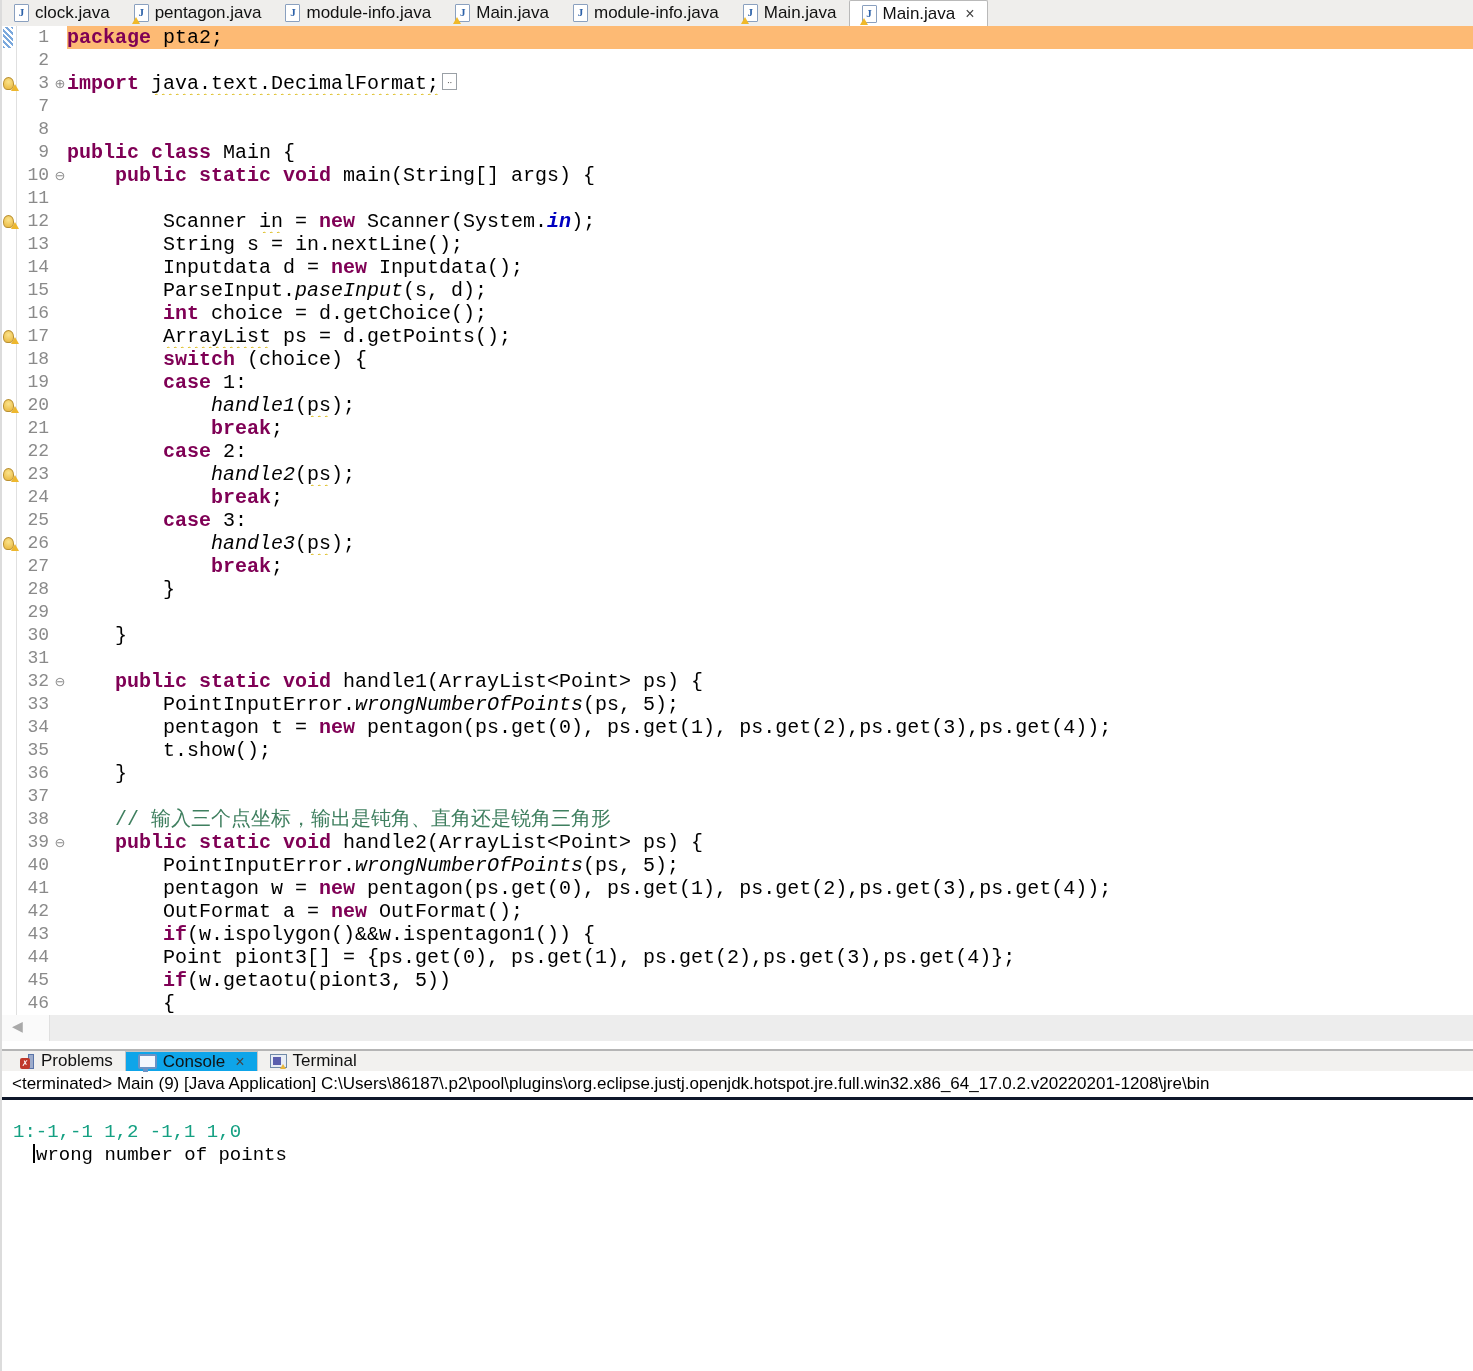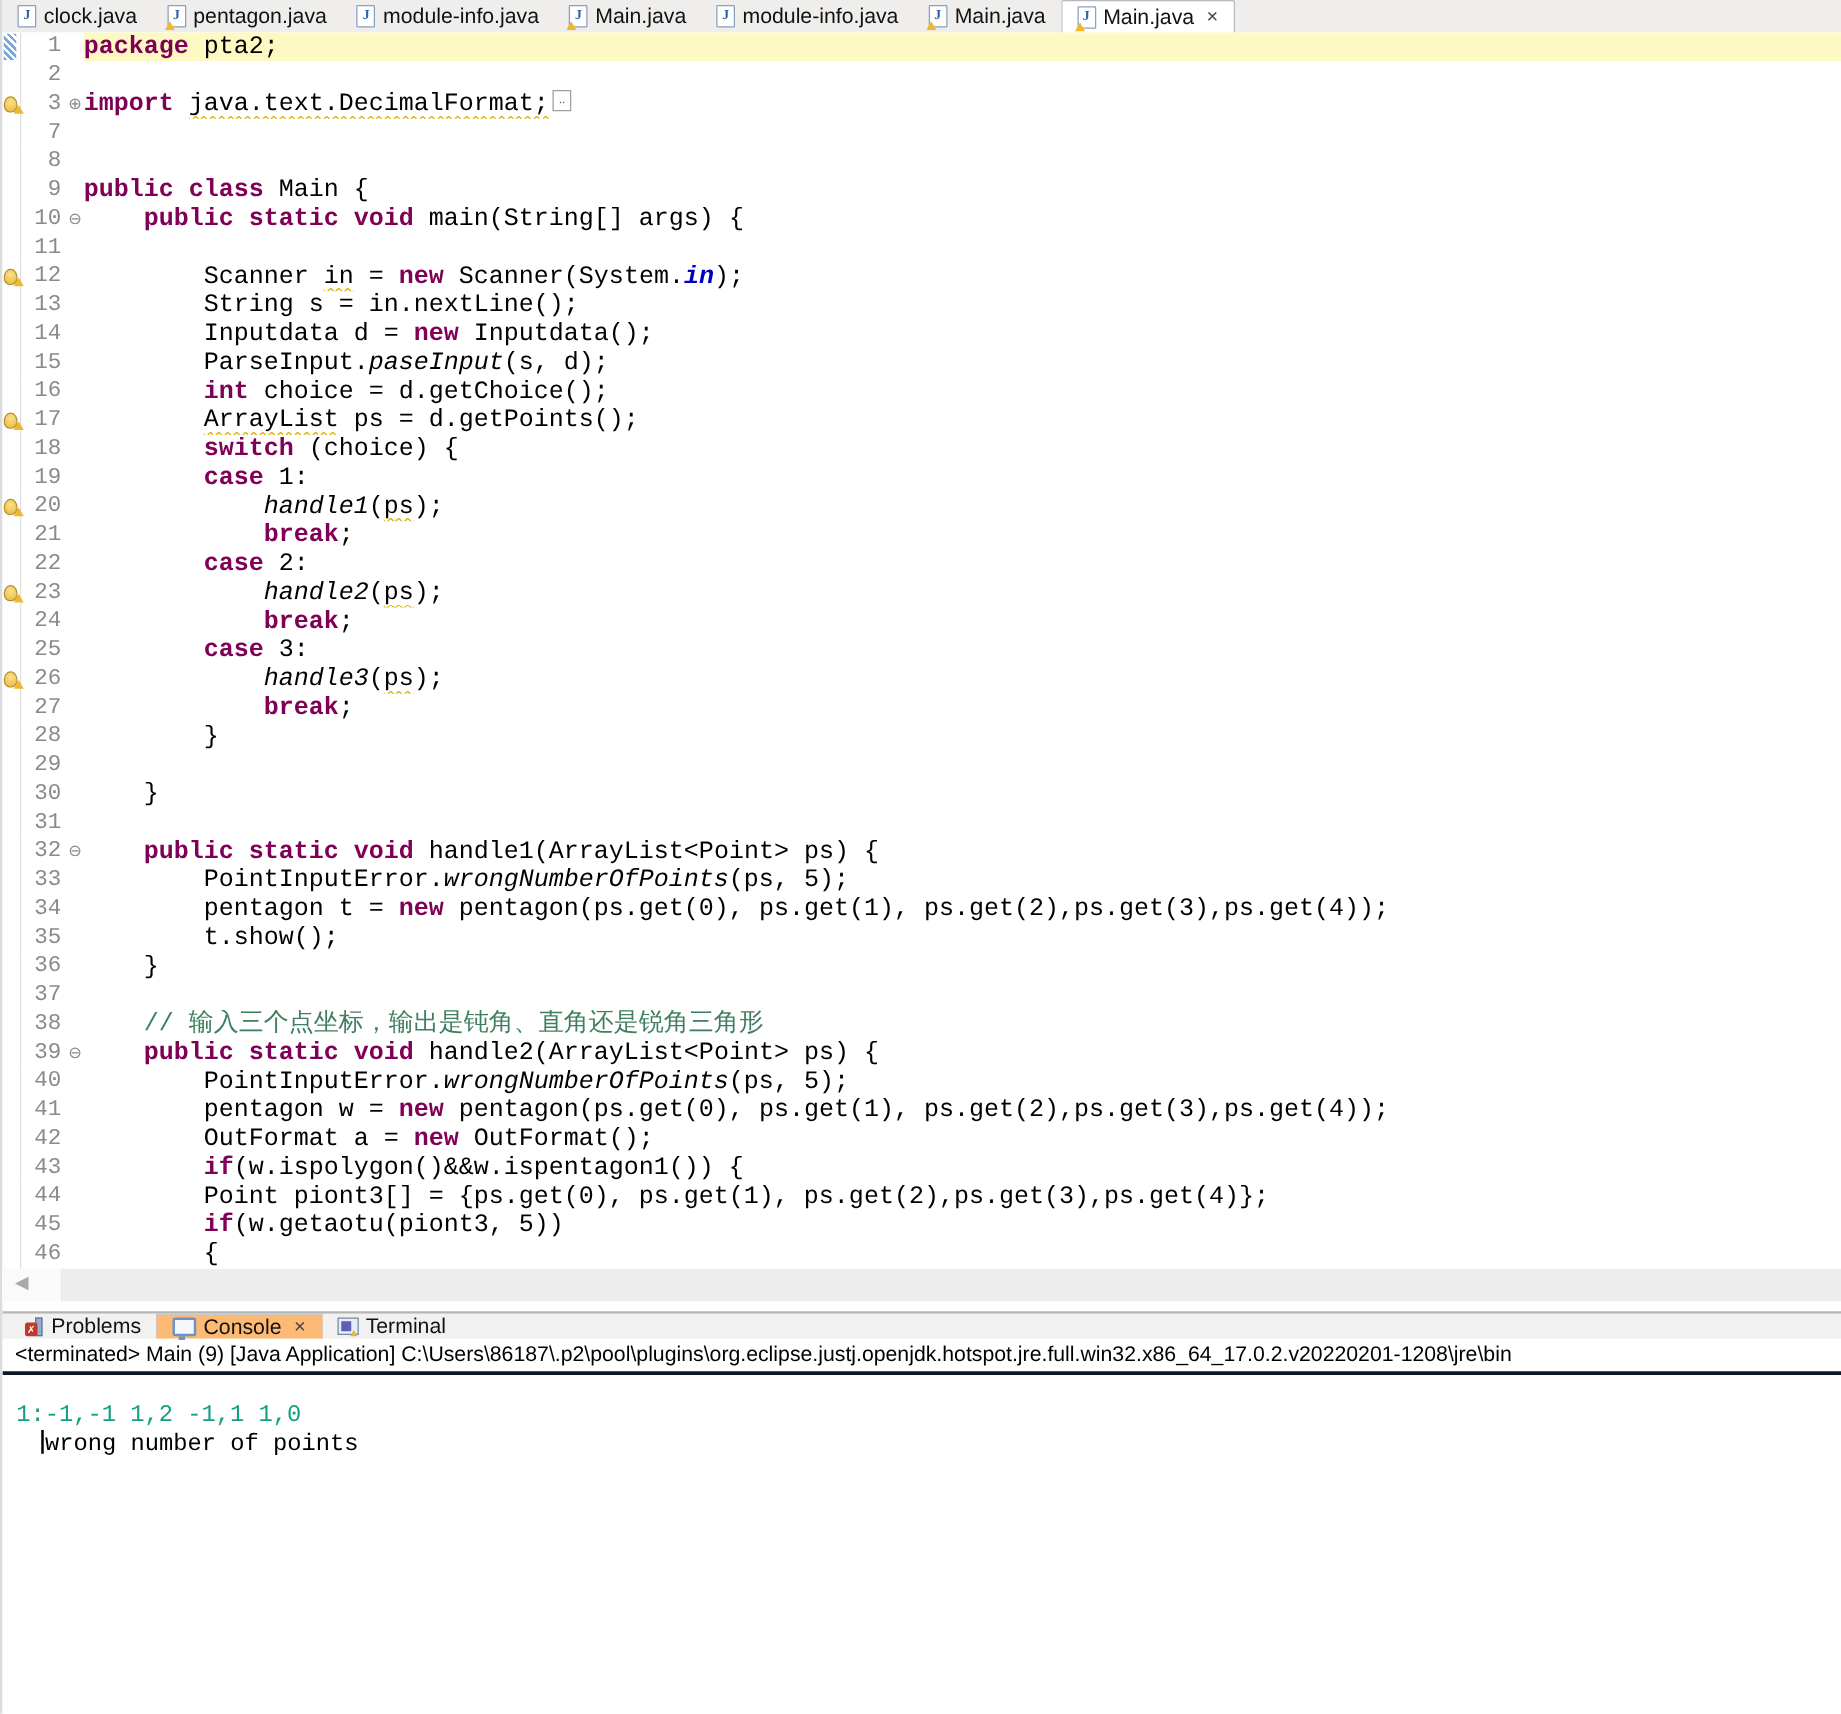--- a/index.html
+++ b/index.html
@@ -14,21 +14,21 @@
   .jicon.warn::after{content:"";position:absolute;left:-3px;bottom:-3px;border-left:4px solid transparent;border-right:4px solid transparent;border-bottom:7px solid #f0b929;}
   .close{font-size:16px;color:#444;margin-left:4px;}
 
   
   .editor{flex:none;background:#fff;}
   .row{display:flex;height:23px;line-height:23px;font-family:"Liberation Mono",monospace;font-size:20px;}
   .g-marker{width:14px;flex:none;border-right:1px solid #e0e0e0;position:relative;}
   .g-num{width:32px;flex:none;text-align:right;padding-right:4px;color:#8a8a8a;font-size:18px;}
   .g-fold{width:14px;flex:none;text-align:center;color:#8a8a8a;font-size:13px;font-family:"DejaVu Sans",sans-serif;}
   .g-code{flex:1;white-space:pre;overflow:hidden;}
-  .g-code.hl{background:#fef9c3;}
+  .g-code.hl{background:#fdba74;}
   .k{color:#7f0055;font-weight:bold;}
   .p{color:#000;}
   .m{color:#000;font-style:italic;}
   .f{color:#0000c0;font-weight:bold;font-style:italic;}
   .c{color:#3f7f5f;}
   .w{text-decoration:underline;text-decoration-style:wavy;text-decoration-color:#d9b60a;text-underline-offset:4px;text-decoration-thickness:1px;}
   .fold-box{display:inline-block;width:13px;height:15px;border:1px solid #9aa0a6;vertical-align:middle;margin-left:3px;position:relative;top:-2px;}
   .fold-box::after{content:"‥";display:block;font-size:9px;line-height:15px;color:#666;text-align:center;}
   .range{display:block;width:10px;height:21px;margin:1px 0 0 1px;background:repeating-linear-gradient(45deg,#7aa8dc 0 2px,#ffffff 2px 4px);}
   .bulb{display:inline-block;width:9px;height:11px;background:radial-gradient(circle at 50% 35%,#fbe28a,#e8b63c);border:1px solid #b98f2f;border-radius:50% 50% 42% 42%;position:absolute;left:1px;top:5px;}
@@ -37,21 +37,21 @@
   
   .hscroll{height:26px;background:#fff;position:relative;flex:none;}
   .hscroll .gut{position:absolute;left:0;top:0;bottom:0;width:47px;border-right:1px solid #e0e0e0;background:#fafafa;}
   .hscroll .track{position:absolute;left:48px;right:0;top:0;bottom:0;background:#ededed;}
   .scroll-left{position:absolute;left:10px;top:3px;color:#a9a9a9;font-size:14px;font-family:"DejaVu Sans",sans-serif;}
   .sash{height:8px;background:#fff;border-bottom:2px solid #b5b5b5;flex:none;}
 
   
   .bottombar{height:20px;background:#f2f1ef;display:flex;align-items:stretch;padding-left:6px;flex:none;}
   .btab{display:flex;align-items:center;gap:6px;padding:0 12px;font-size:17px;color:#111;white-space:nowrap;}
-  .btab.active{background:#fdba74;border:1px solid #c6c6c6;border-bottom:none;}
+  .btab.active{background:#0ea5e9;border:1px solid #c6c6c6;border-bottom:none;}
   .picon{display:inline-block;width:15px;height:14px;position:relative;flex:none;}
   .picon::before{content:"";position:absolute;right:1px;top:0;width:4px;height:13px;background:#9daccb;border:1px solid #5a74a8;}
   .picon::after{content:"✗";position:absolute;left:0;bottom:-1px;width:10px;height:11px;background:#c0392b;color:#fff;font-size:8px;line-height:11px;text-align:center;border-radius:2px;}
   .cicon{display:inline-block;width:15px;height:11px;border:2px solid #6c93c4;border-radius:2px;background:#f4f8fd;position:relative;flex:none;}
   .cicon::after{content:"";position:absolute;left:3px;bottom:-5px;width:5px;height:3px;background:#6c93c4;}
   .ticon{display:inline-block;width:15px;height:12px;border:1px solid #708aa8;background:#e8edf5;position:relative;flex:none;}
   .ticon::after{content:"";position:absolute;left:2px;top:2px;right:5px;bottom:2px;background:#5b5fae;}
   .ticon::before{content:"";position:absolute;right:0px;bottom:-2px;border-left:3px solid transparent;border-right:3px solid transparent;border-bottom:5px solid #e8b63c;}
 
   

